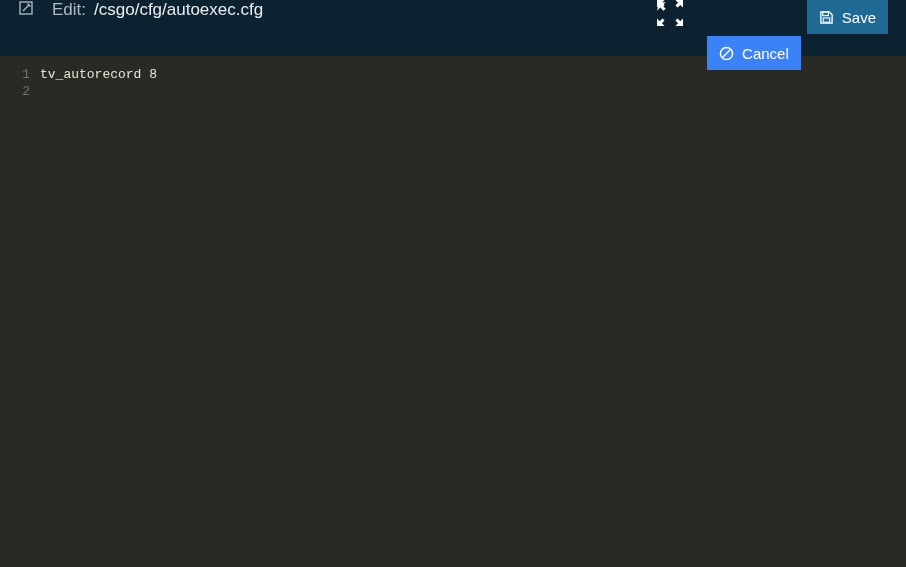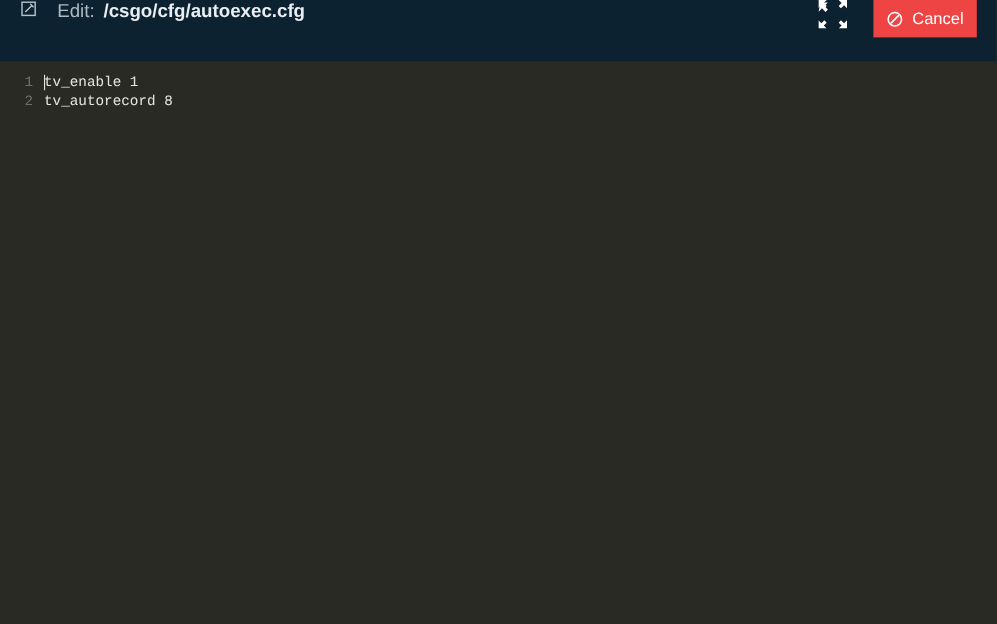--- a/index.html
+++ b/index.html
@@ -24,41 +24,40 @@
       margin-right: 18px;
     }
     .edit-label {
       font-size: 17px;
       color: #aeb9c1;
       margin-right: 8px;
     }
     .file-path {
       font-size: 17px;
       color: #e8eef2;
-      font-weight: bold;
     }
     .spacer { flex: 1; }
     .fullscreen-icon {
       width: 26px;
       height: 26px;
       margin-right: 18px;
       cursor: pointer;
     }
     .btn {
       display: inline-flex;
       align-items: center;
       height: 34px;
       padding: 0 12px;
       font-size: 15px;
       color: #fff;
       cursor: pointer;
       border: none;
       margin-left: 6px;
     }
-    .btn-cancel { background: #ef4444; }
+    .btn-cancel { background: #3b82f6; margin-top: 36px; }
     .btn-save { background: #1f6a95; }
     .btn svg { margin-right: 8px; }
     .editor {
       display: flex;
       height: calc(100% - 56px);
       background: #2a2a25;
       font-family: Consolas, "Courier New", monospace;
       font-size: 13px;
       line-height: 17px;
       padding-top: 10px;
@@ -108,24 +107,31 @@
       <polygon points="24,24 17,24 19.5,21.5 17,19 19,17 21.5,19.5 24,17"></polygon>
     </svg>
   </span>
   <button class="btn btn-cancel">
     <svg width="15" height="15" viewBox="0 0 16 16">
       <circle cx="8" cy="8" r="6.5" fill="none" stroke="#fff" stroke-width="1.6"></circle>
       <line x1="4" y1="12" x2="12" y2="4" stroke="#fff" stroke-width="1.6"></line>
     </svg>
     <span>Cancel</span>
   </button>
+  <button class="btn btn-save">
+    <svg width="15" height="15" viewBox="0 0 16 16">
+      <path d="M2 2 H11 L14 5 V14 H2 Z" fill="none" stroke="#fff" stroke-width="1.4"></path>
+      <rect x="4" y="2" width="6" height="4" fill="none" stroke="#fff" stroke-width="1.2"></rect>
+      <rect x="4.5" y="8.5" width="7" height="4.5" fill="none" stroke="#fff" stroke-width="1.2"></rect>
+    </svg>
+    <span>Save</span>
+  </button>
 </div>
 
 <div class="editor">
   <div class="gutter">
     <div>1</div>
     <div>2</div>
   </div>
   <div class="content">
-    <div class="line"><span class="cursor"></span><span>tv_enable 1</span></div>
     <div class="line">tv_autorecord 8</div>
   </div>
 </div>
 
 </body></html>

